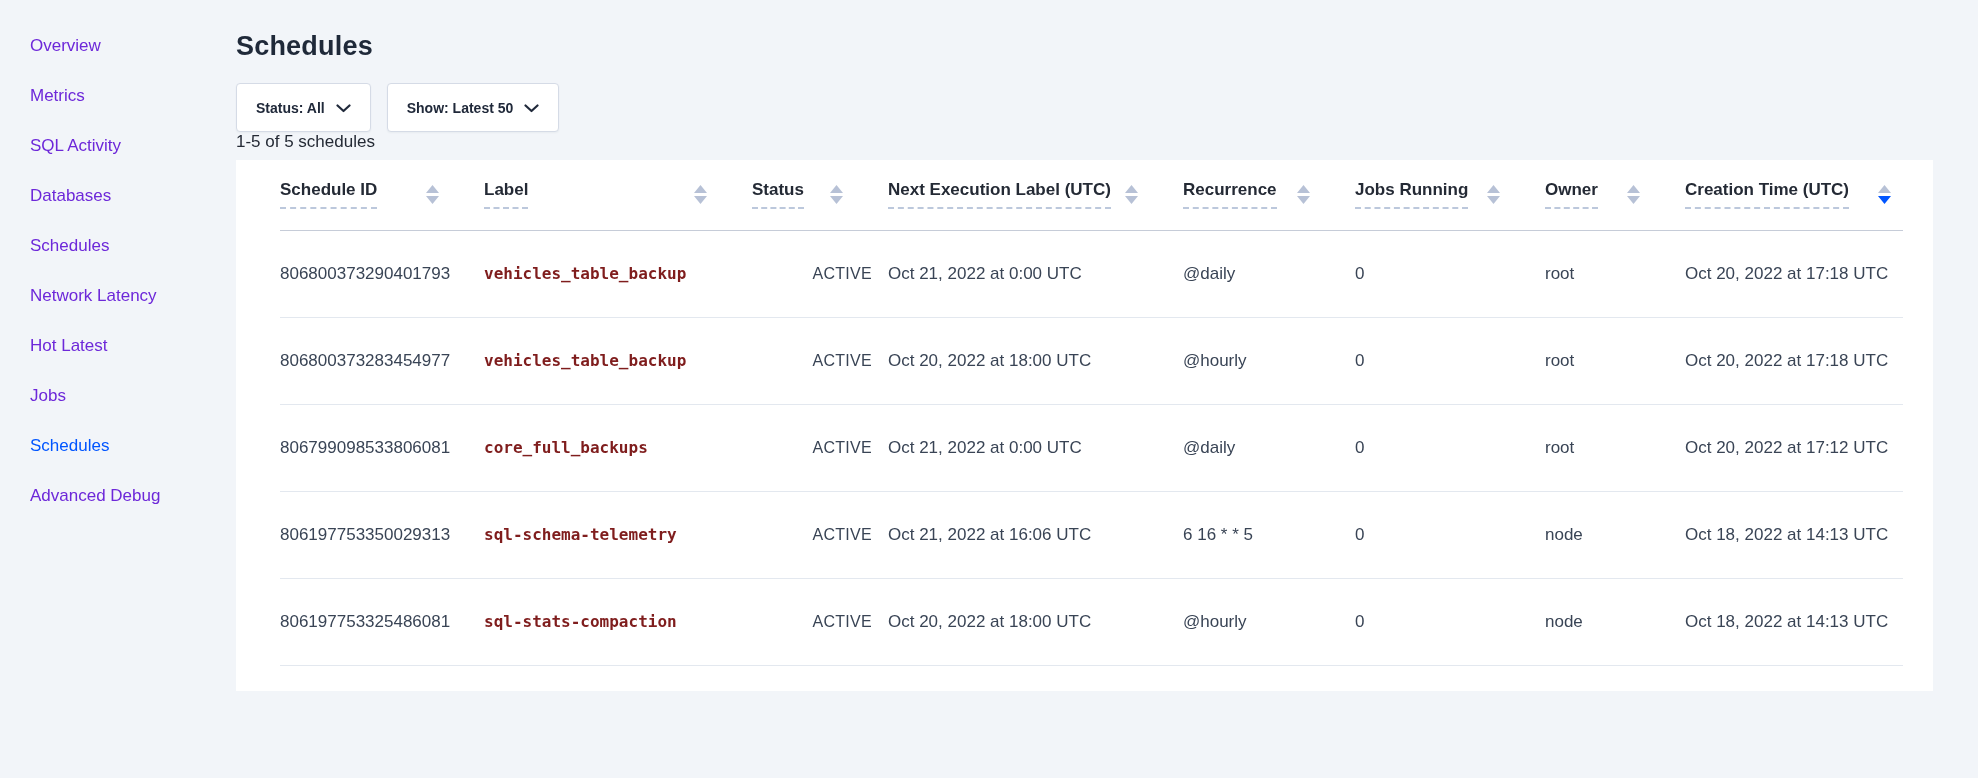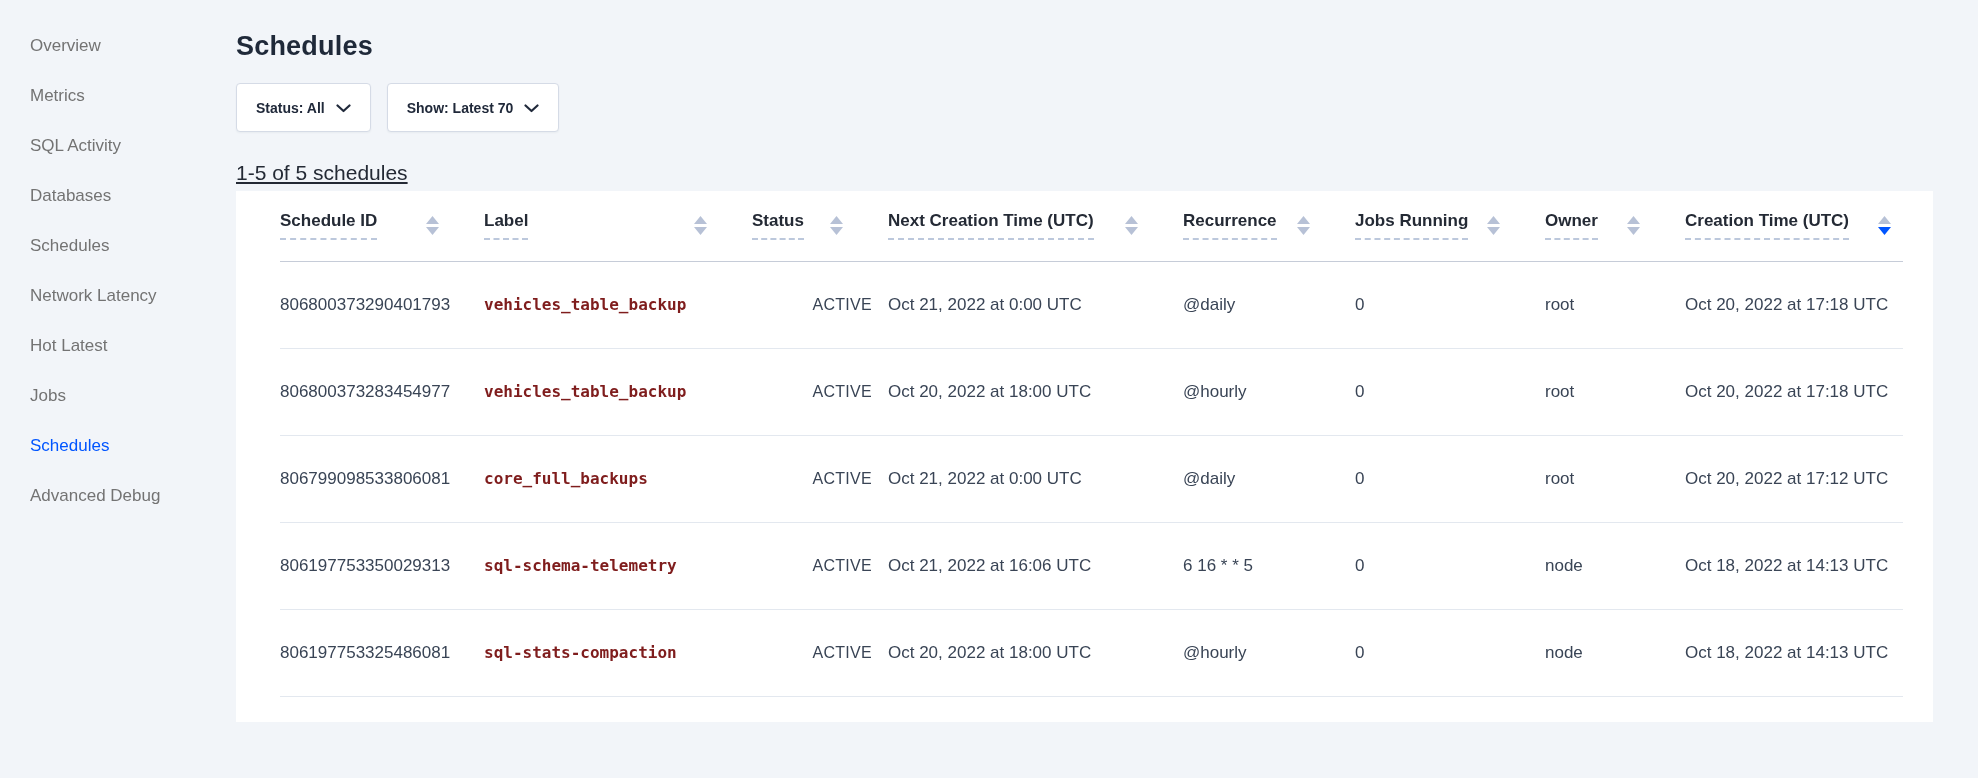--- a/index.html
+++ b/index.html
@@ -15,21 +15,21 @@
 
   
   .sidebar {
     position: absolute; left: 0; top: 0; bottom: 0;
     width: 236px;
     padding: 21px 0 0 30px;
   }
   .nav-item {
     height: 50px; line-height: 50px;
     font-size: 17px;
-    color: #737373;
+    color: #6d28d9;
     cursor: pointer;
     white-space: nowrap;
   }
   .nav-item.active { color: #0055ff; }
 
   
   .main {
     position: absolute; left: 236px; top: 0; right: 0;
   }
   .page-title {
@@ -47,24 +47,22 @@
     border-radius: 4px;
     display: inline-flex; align-items: center; gap: 11px;
     padding: 0 19px;
     font-size: 14px; font-weight: 700; color: #20293a;
     cursor: pointer;
     box-shadow: 0 1px 2px rgba(40,54,84,0.05);
   }
   .chevron { display: inline-flex; margin-top: 2px; }
 
   .results-count {
-    margin-top: 31px;
-    font-size: 21px; line-height: 20px;
+    font-size: 17px; line-height: 20px;
     color: #242a35;
-    text-decoration: underline;
   }
 
   
   .card {
     margin-top: 8px;
     width: 1697px;
     background: #ffffff;
     padding: 0 30px 25px 44px;
   }
   table.schedules {
@@ -139,21 +137,21 @@
   <div class="filters">
     <div class="dropdown">
       <span>Status: All</span>
       <span class="chevron">
         <svg width="15" height="9" viewBox="0 0 15 9" fill="none">
             <polyline points="1.5,1.5 7.5,7 13.5,1.5" stroke="#20293a" stroke-width="2.2" stroke-linecap="round" stroke-linejoin="round"></polyline>
           </svg>
       </span>
     </div>
     <div class="dropdown">
-      <span>Show: Latest 70</span>
+      <span>Show: Latest 50</span>
       <span class="chevron">
         <svg width="15" height="9" viewBox="0 0 15 9" fill="none">
             <polyline points="1.5,1.5 7.5,7 13.5,1.5" stroke="#20293a" stroke-width="2.2" stroke-linecap="round" stroke-linejoin="round"></polyline>
           </svg>
       </span>
     </div>
   </div>
 
   <div class="results-count">1-5 of 5 schedules</div>
 
@@ -205,21 +203,21 @@
                     <path d="M6.5 0 L13 8 L0 8 Z"></path>
                   </svg>
         <svg class="arrow down" width="13" height="8" viewBox="0 0 13 8">
                     <path d="M0 0 L13 0 L6.5 8 Z"></path>
                   </svg>
       </span>
     </div>
   </th>
             <th>
     <div class="th-inner">
-      <span class="th-label">Next Creation Time (UTC)</span>
+      <span class="th-label">Next Execution Label (UTC)</span>
       <span class="sort-icons">
         <svg class="arrow up" width="13" height="8" viewBox="0 0 13 8">
                     <path d="M6.5 0 L13 8 L0 8 Z"></path>
                   </svg>
         <svg class="arrow down" width="13" height="8" viewBox="0 0 13 8">
                     <path d="M0 0 L13 0 L6.5 8 Z"></path>
                   </svg>
       </span>
     </div>
   </th>

